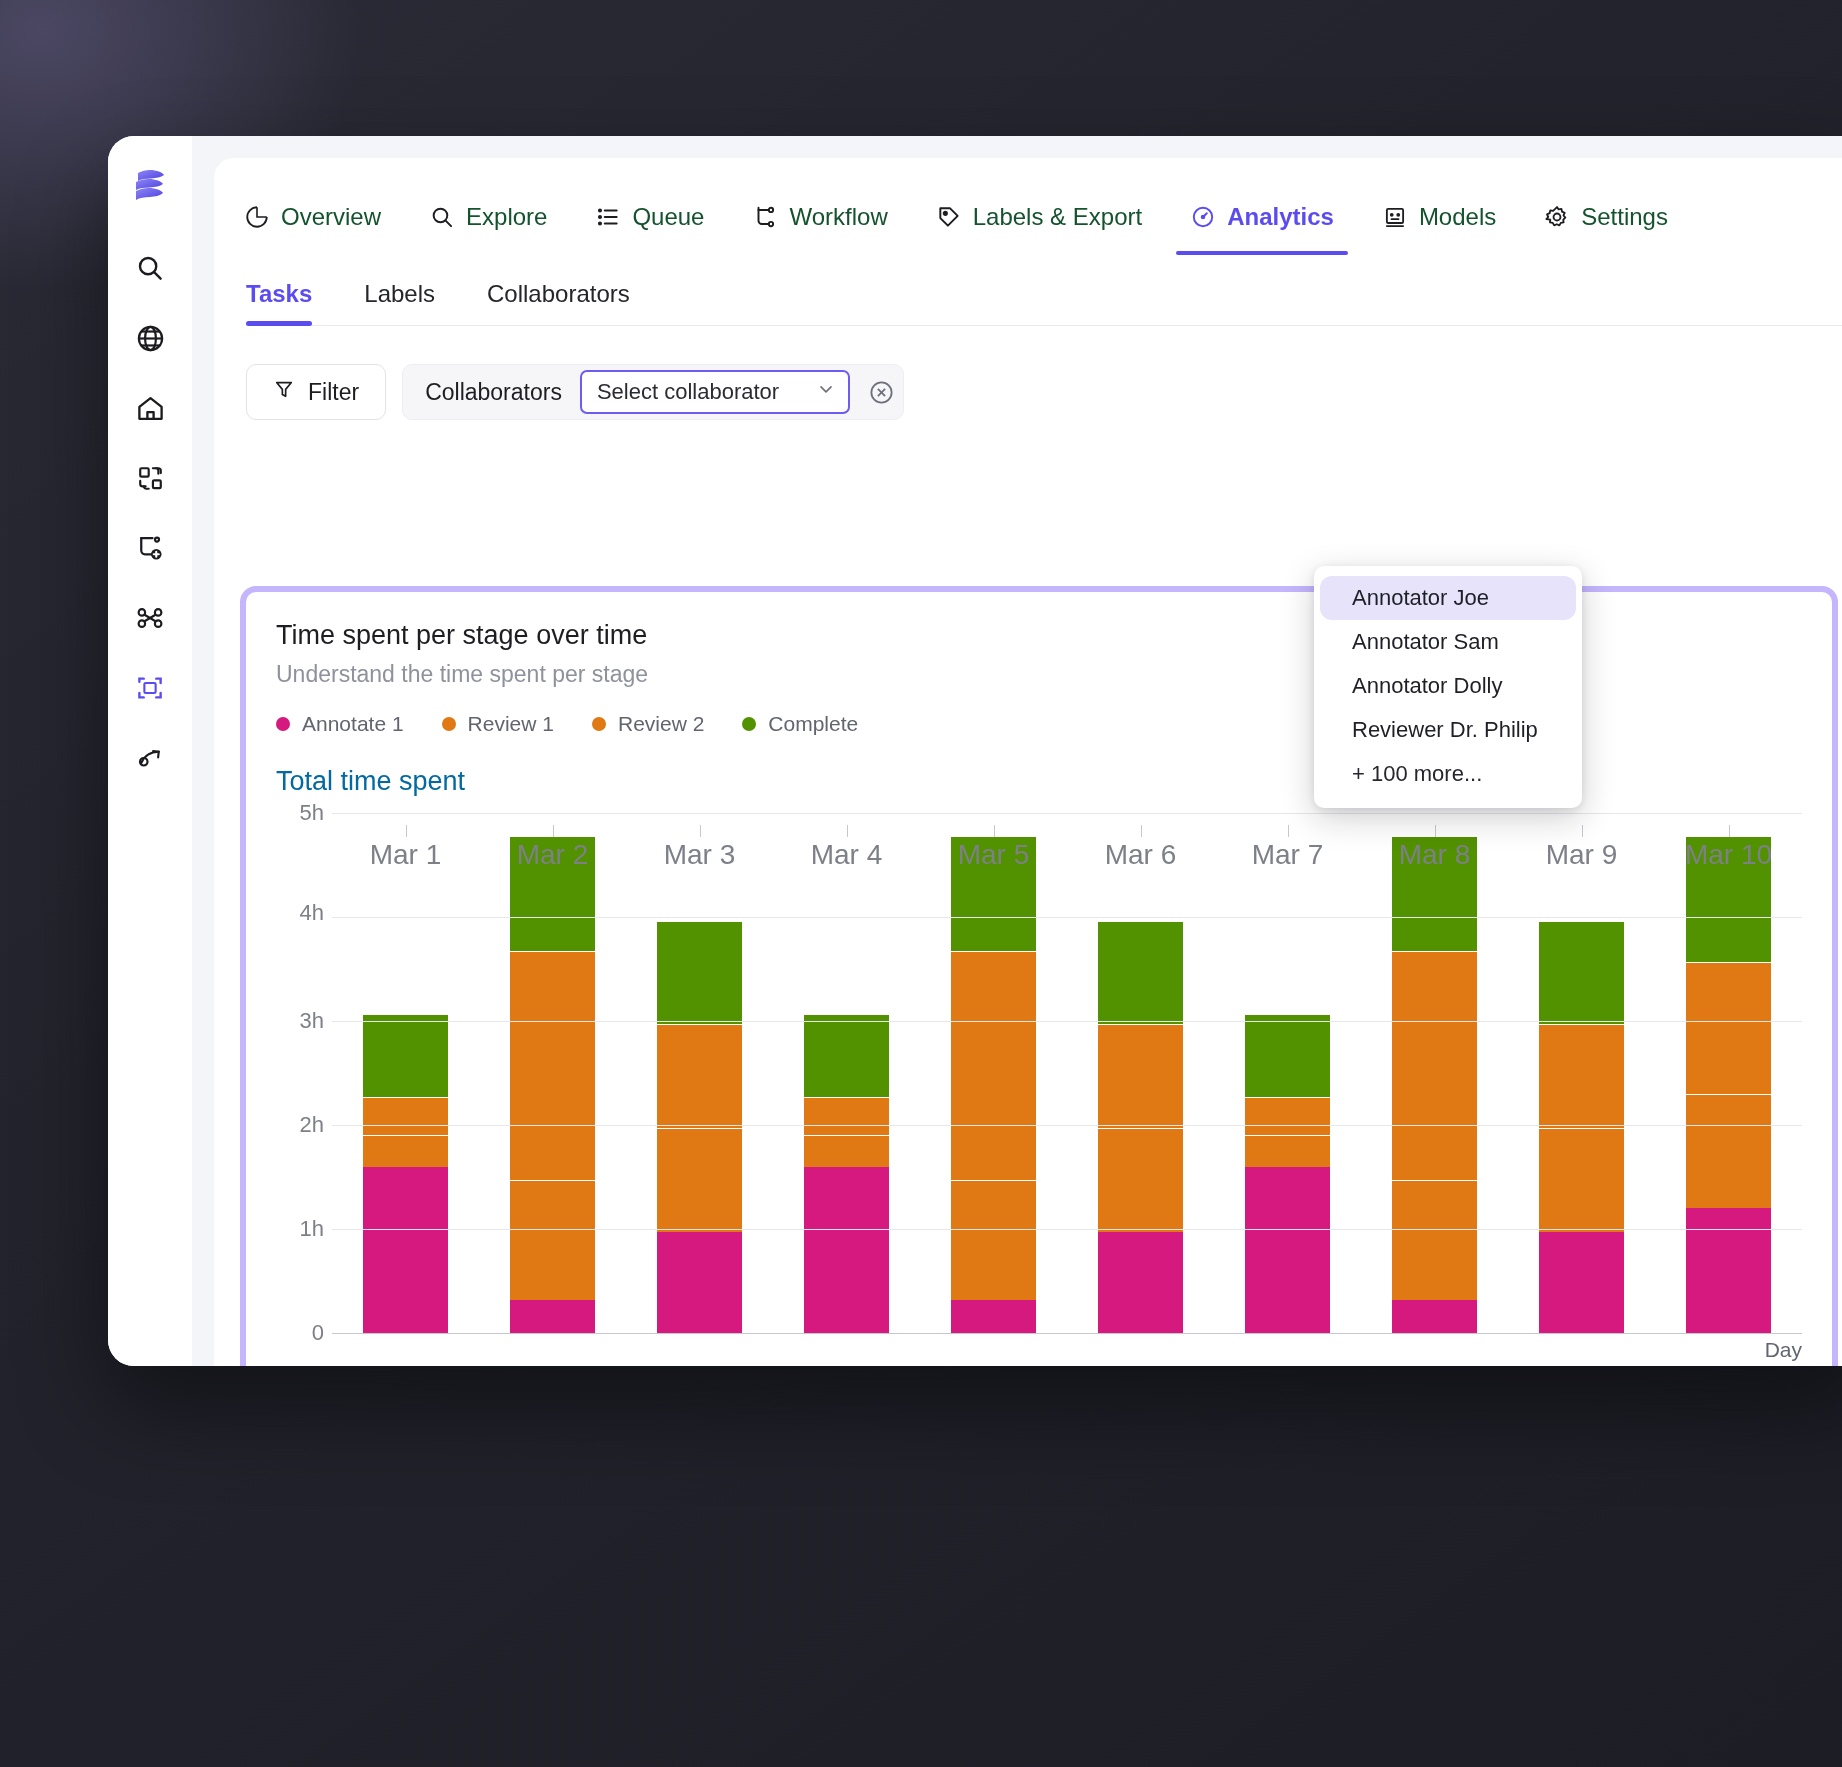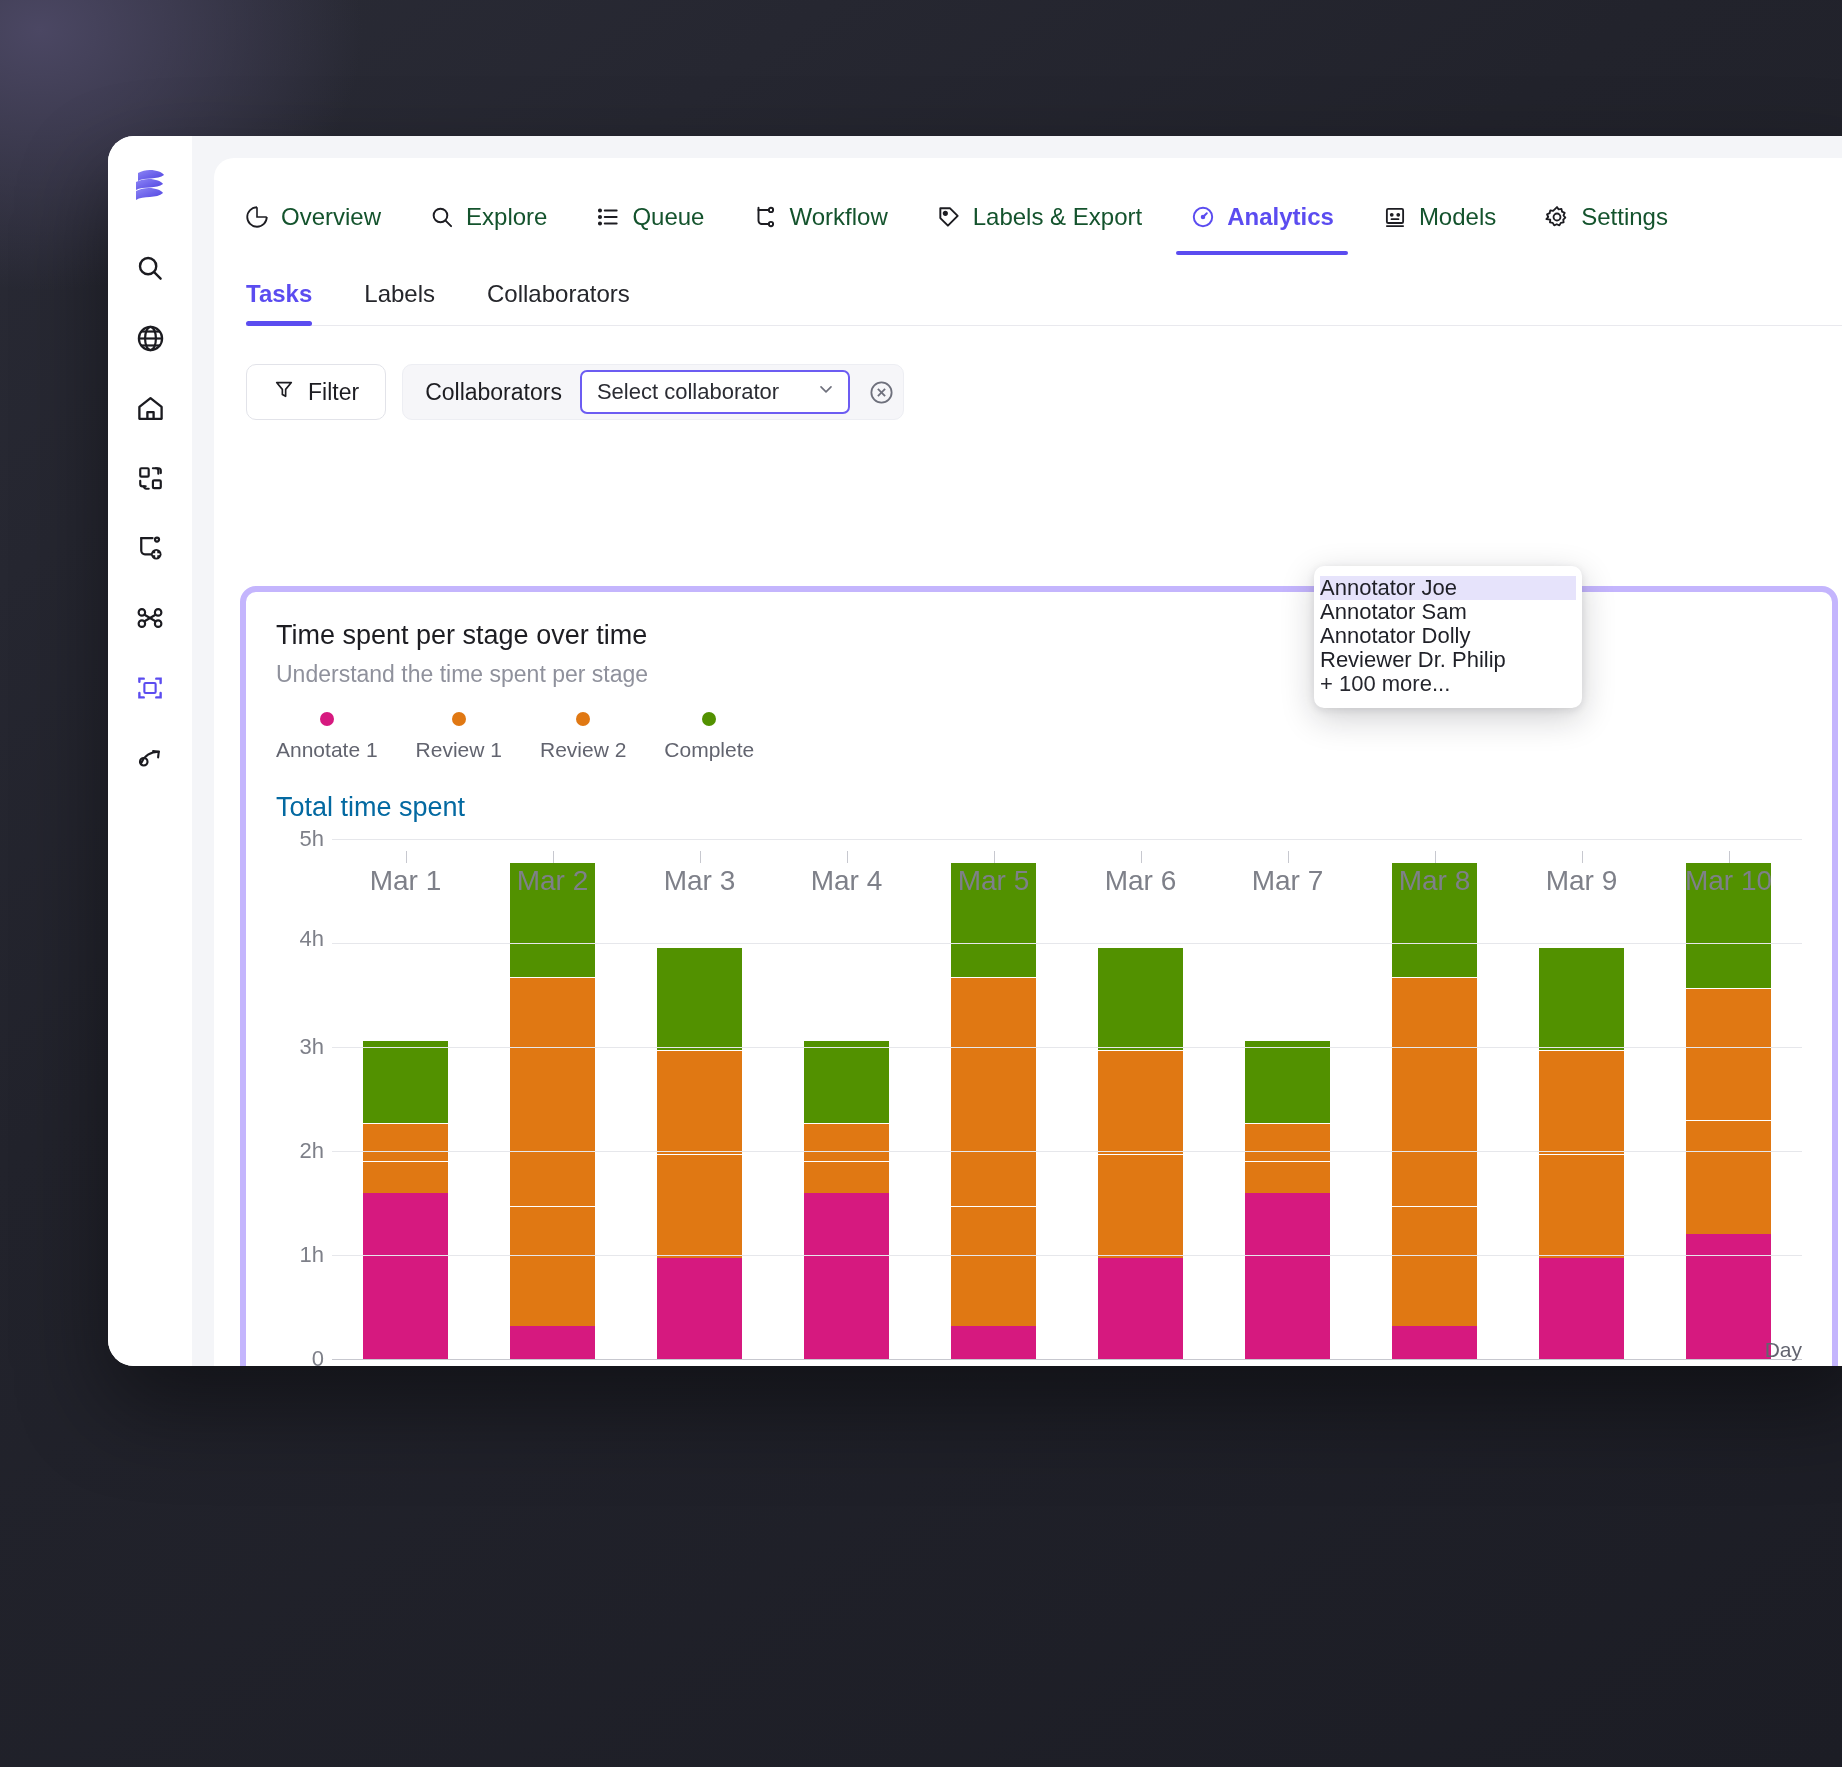--- a/index.html
+++ b/index.html
@@ -156,41 +156,41 @@
     position: absolute;
     left: 1100px; top: 408px;
     width: 268px;
     background: #fff;
     border-radius: 10px;
     box-shadow: 0 10px 34px rgba(18,18,30,.20), 0 2px 8px rgba(18,18,30,.10);
     padding: 10px 0 12px 0;
     z-index: 40;
   }
   .dd-item {
-    height: 24px; display: flex; align-items: center;
-    padding: 0 0; font-size: 22px; color: #1f2027;
-    margin: 0 6px; border-radius: 0;
+    height: 44px; display: flex; align-items: center;
+    padding: 0 32px; font-size: 22px; color: #1f2027;
+    margin: 0 6px; border-radius: 12px;
   }
   .dd-item.selected { background: #e6e3fb; }
   .dd-item.more { color: #26272e; }
 
   
   .chart-card {
     position: absolute;
     left: 26px; top: 428px;
     width: 1598px; height: 800px;
     border: 6px solid #c4b5fd;
     border-radius: 16px;
     background: #fff;
     padding: 28px 30px 0 30px;
   }
   .chart-title { font-size: 27px; color: #1d1d22; font-weight: 400; }
   .chart-sub { font-size: 23px; color: #8f919c; margin-top: 10px; }
   .legend { display: flex; gap: 38px; margin-top: 24px; align-items: center; }
-  .legend-item { display: flex; align-items: center; gap: 12px; font-size: 21px; color: #62646f; flex-direction: column; }
+  .legend-item { display: flex; align-items: center; gap: 12px; font-size: 21px; color: #62646f; }
   .dot { width: 14px; height: 14px; border-radius: 50%; display: block; }
   .y-title { font-size: 27px; color: #0369a1; margin-top: 30px; }
 
   .plot {
     position: relative;
     margin-top: 16px;
     height: 520px;
     padding-left: 56px;
   }
   .ytick {

